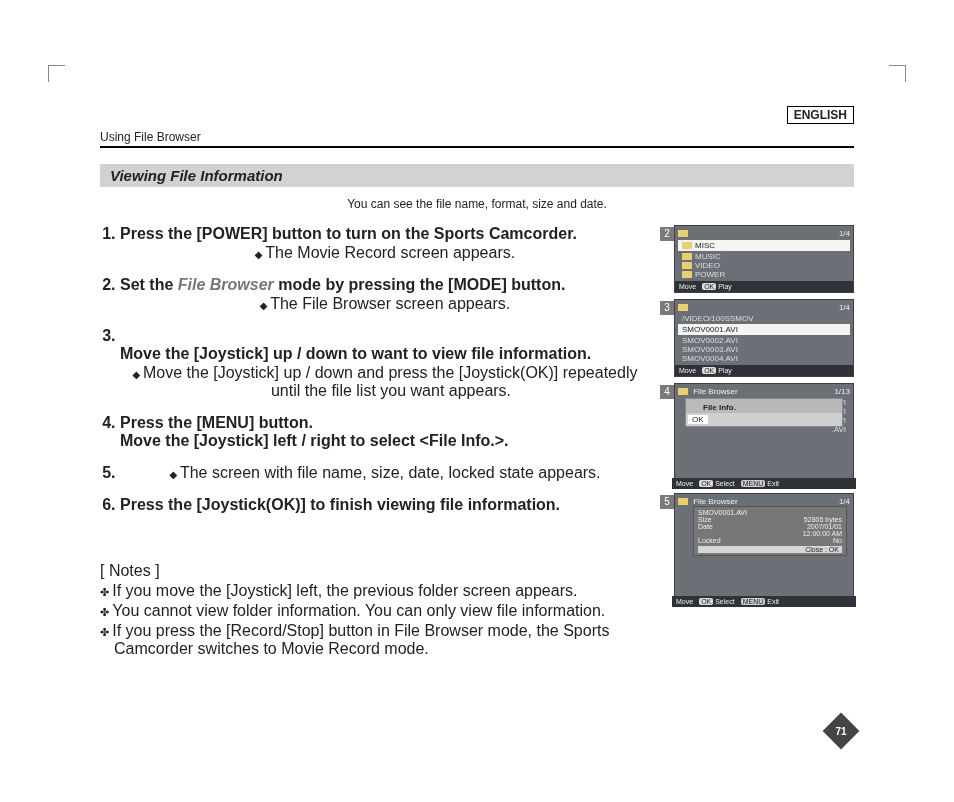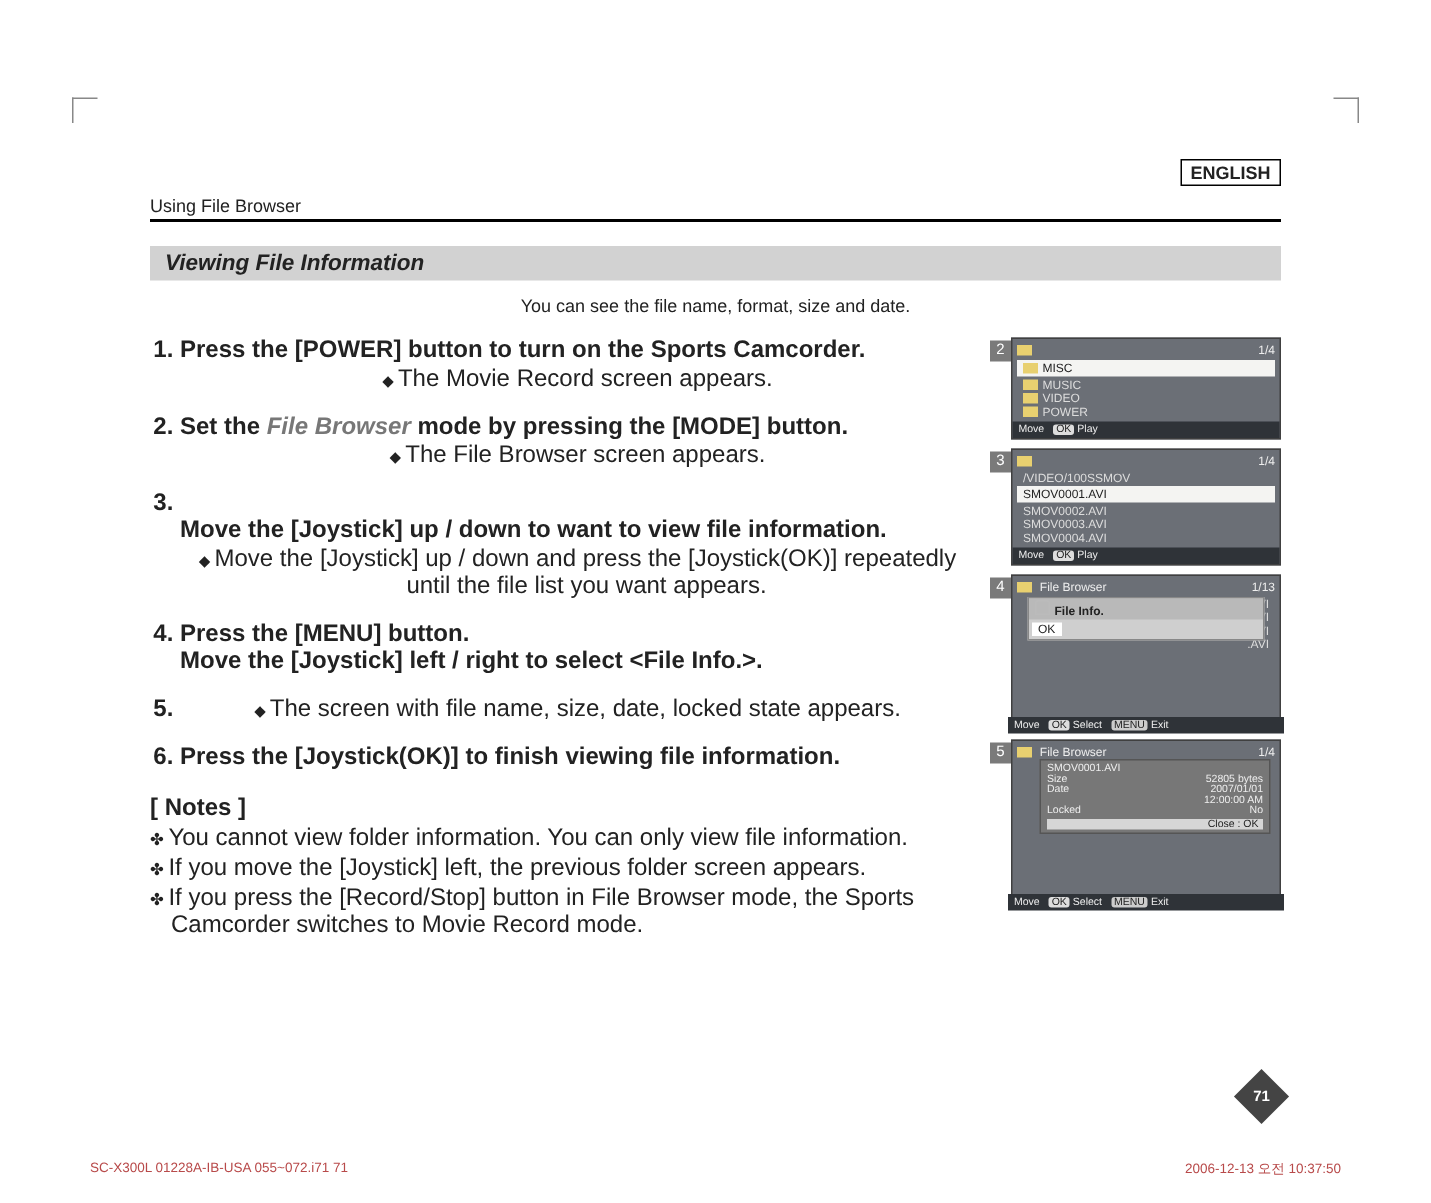--- a/index.html
+++ b/index.html
@@ -13,21 +13,21 @@
   .subtitle-bar{background:#d2d2d2; font-style:italic; font-weight:bold; font-size:15px; padding:3px 10px; margin-top:16px;}
   .intro{font-size:12px; margin:10px 0 14px 0;text-align:center;}
   .content-row{display:flex; gap:24px;}
   .left{flex:1; font-size:16px;}
   .right{width:180px;}
   ol.steps{list-style:decimal; padding-left:20px; margin:0;}
   ol.steps>li{margin-bottom:14px; font-weight:bold;}
   .subline{font-weight:normal; display:block; margin-top:1px; padding-left:12px; text-indent:-12px;text-align:center;}
   .subline::before{content:"◆ "; font-size:10px;}
   .italic{font-style:italic; color:#777;}
-  .notes-head{font-weight:bold; margin-top:16px;}
+  .notes-head{font-weight:normal; margin-top:48px;}
   ul.notes{list-style:none; padding-left:14px; margin:2px 0 0 0;}
   ul.notes li{text-indent:-14px; margin-bottom:2px;}
   ul.notes li::before{content:"✤ "; font-size:11px;}
   
   .shot{position:relative; margin-bottom:6px;}
   .badge{position:absolute; left:-14px; top:2px; width:14px; height:14px; background:#7a7a7a; color:#fff; font-size:10px; text-align:center; line-height:14px;}
   .lcd{width:172px; background:#6b6f76; border:1px solid #404040; font-size:8px; color:#eee; padding:3px;}
   .lcd .topbar{display:flex; justify-content:space-between; font-size:8px; margin-bottom:2px;}
   .lcd .folder-icon{display:inline-block;width:10px;height:7px;background:#e8d070;margin-right:3px;vertical-align:middle;}
   .white-box{background:#f4f4f2; color:#222; padding:1px 4px; margin:1px 0; font-size:8px;}
@@ -81,22 +81,22 @@
           <span>Press the [MENU] button.</span><br><span>Move the [Joystick] left / right to select &lt;File Info.&gt;.</span>
         </li>
         <li>
           <span class="subline nonbold">The screen with file name, size, date, locked state appears.</span>
         </li>
         <li><span>Press the [Joystick(OK)] to finish viewing file information.</span></li>
       </ol>
 
       <div class="notes-head">[ Notes ]</div>
       <ul class="notes">
+        <li>If you move the [Joystick] left, the previous folder screen appears.</li>
         <li>You cannot view folder information. You can only view file information.</li>
-        <li>If you move the [Joystick] left, the previous folder screen appears.</li>
         <li>If you press the [Record/Stop] button in File Browser mode, the Sports Camcorder switches to Movie Record mode.</li>
       </ul>
     </div>
 
     <div class="right">
 
       <div class="shot">
         <div class="badge">2</div>
         <div class="lcd">
           <div class="topbar">
@@ -195,17 +195,13 @@
       </div>
 
     </div>
   </div>
 
   <div class="page-diamond">
     <div class="d"></div>
     <div class="n">71</div>
   </div>
 
-  <div class="footer-meta">
-    <span>SC-X300L 01228A-IB-USA 055~072.i71   71</span>
-    <span>2006-12-13   오전 10:37:50</span>
-  </div>
 </div>
 
 </body></html>

